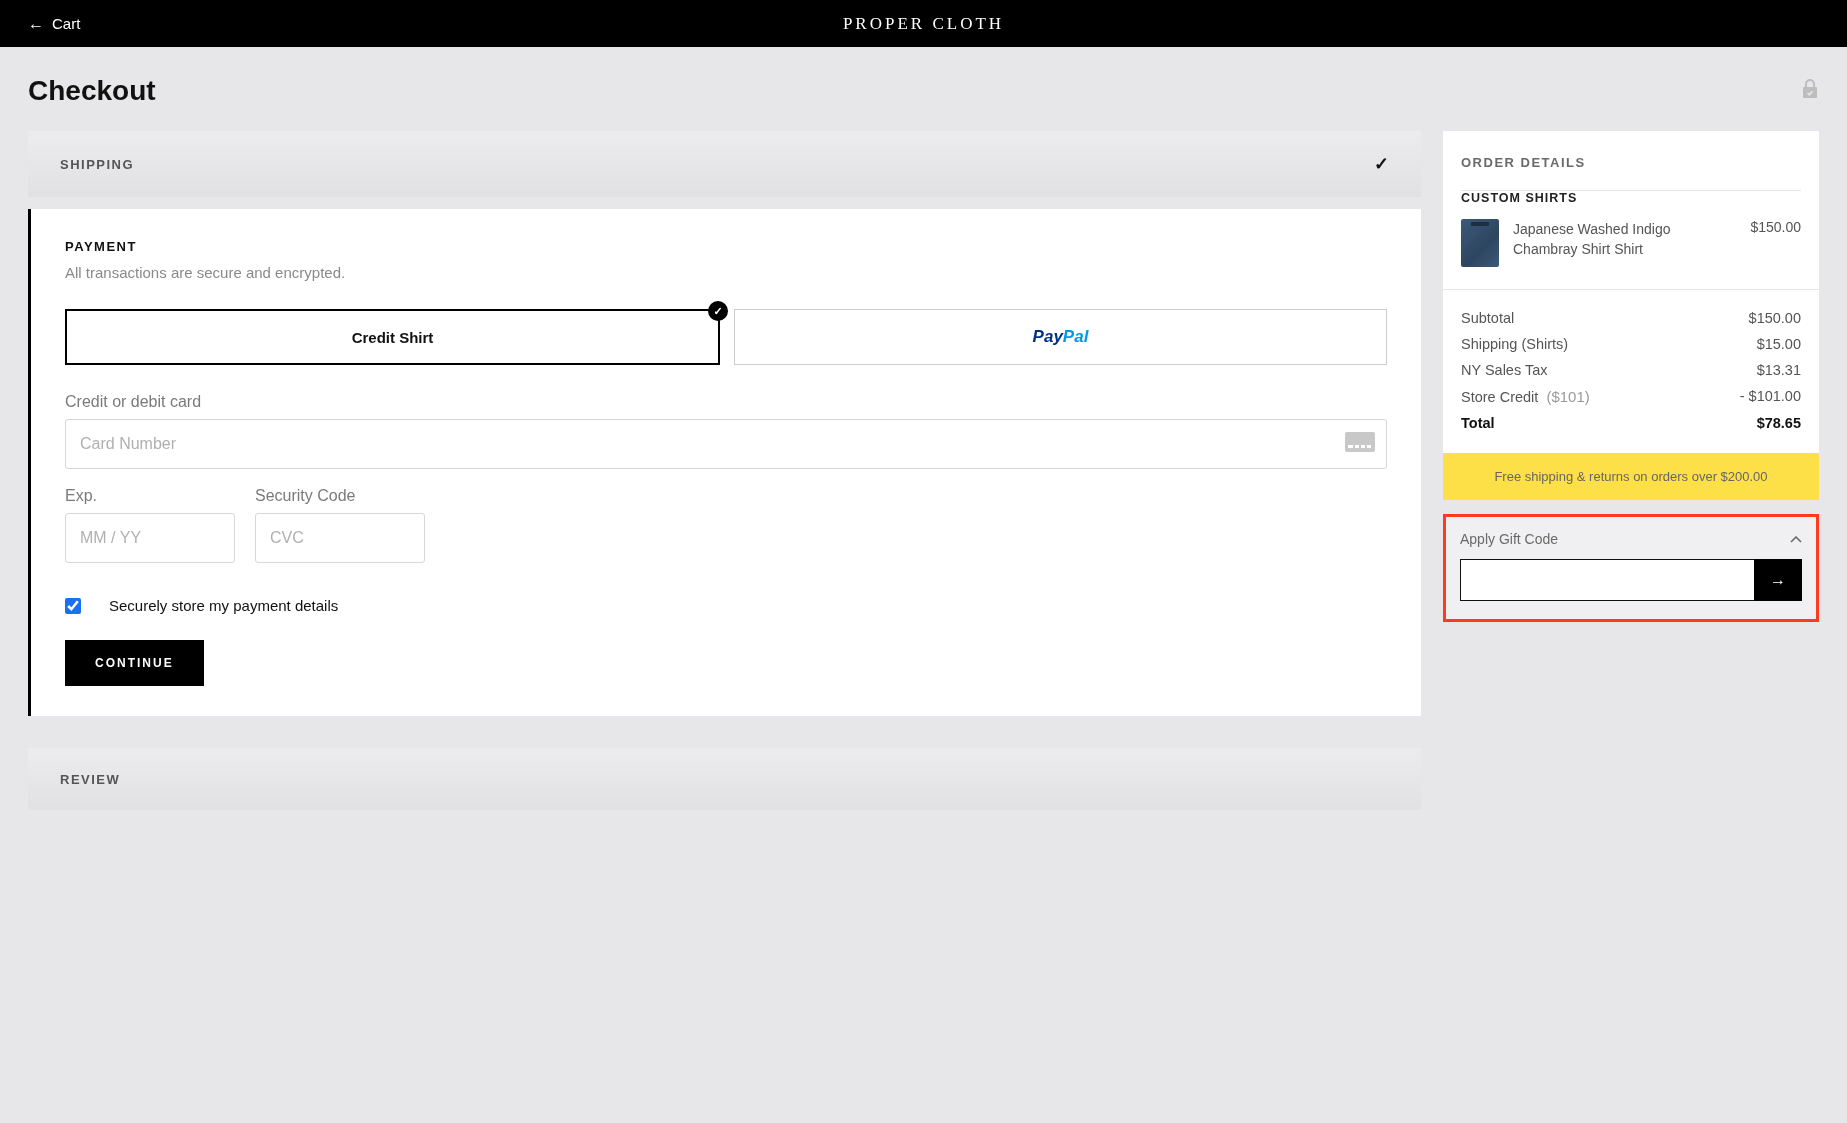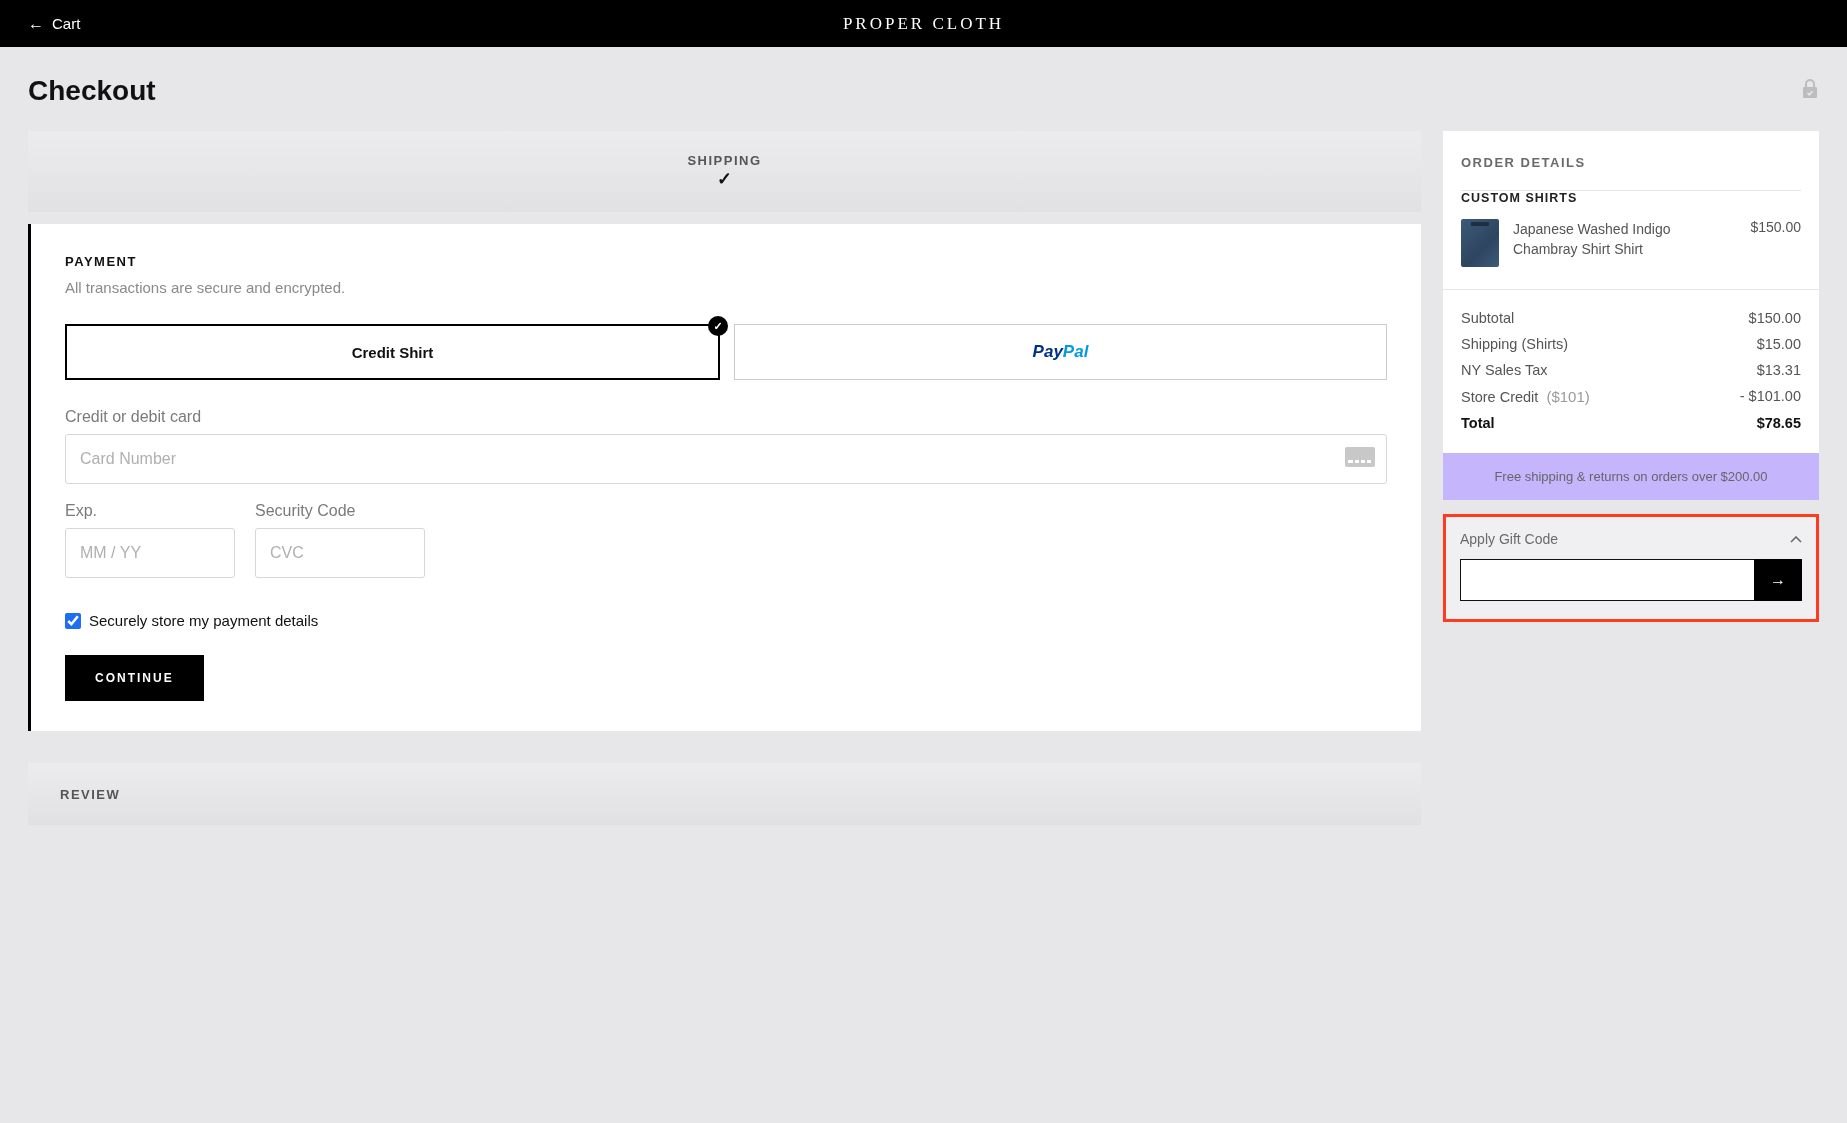--- a/index.html
+++ b/index.html
@@ -69,21 +69,20 @@
     width: 376px;
     flex-shrink: 0;
   }
   .step-collapsed {
     background: linear-gradient(to bottom, #ececee, #e1e1e3);
     padding: 22px 32px;
     display: flex;
     justify-content: space-between;
     align-items: center;
     margin-bottom: 12px;
-    flex-direction: column;
   }
   .step-title {
     letter-spacing: 1.5px;
     font-size: 13px;
     font-weight: 700;
     color: #555;
   }
   .check-icon {
     font-size: 18px;
     font-weight: 700;
@@ -179,21 +178,21 @@
   }
   .two-col {
     display: flex;
     gap: 20px;
     margin-top: 18px;
   }
   .two-col .col { width: 170px; }
   .checkbox-row {
     display: flex;
     align-items: center;
-    gap: 8px;
+    gap: 28px;
     margin-top: 34px;
     margin-bottom: 26px;
     font-size: 15px;
   }
   .checkbox-row input[type="checkbox"] {
     width: 16px;
     height: 16px;
     accent-color: #1d6ff2;
   }
   .continue-btn {
@@ -280,21 +279,21 @@
     font-weight: 700;
     color: #111;
     margin-bottom: 0;
   }
   .small-muted {
     color: #9a9a9a;
     font-size: 15px;
     margin-left: 4px;
   }
   .ship-note {
-    background: #c4b5fd;
+    background: #fde047;
     text-align: center;
     padding: 16px 12px;
     font-size: 13px;
     color: #666;
   }
   .gift-area {
     margin-top: 14px;
     background: #f0f0f2;
     border: 3px solid #ff3b1f;
     padding: 14px 14px 18px 14px;

